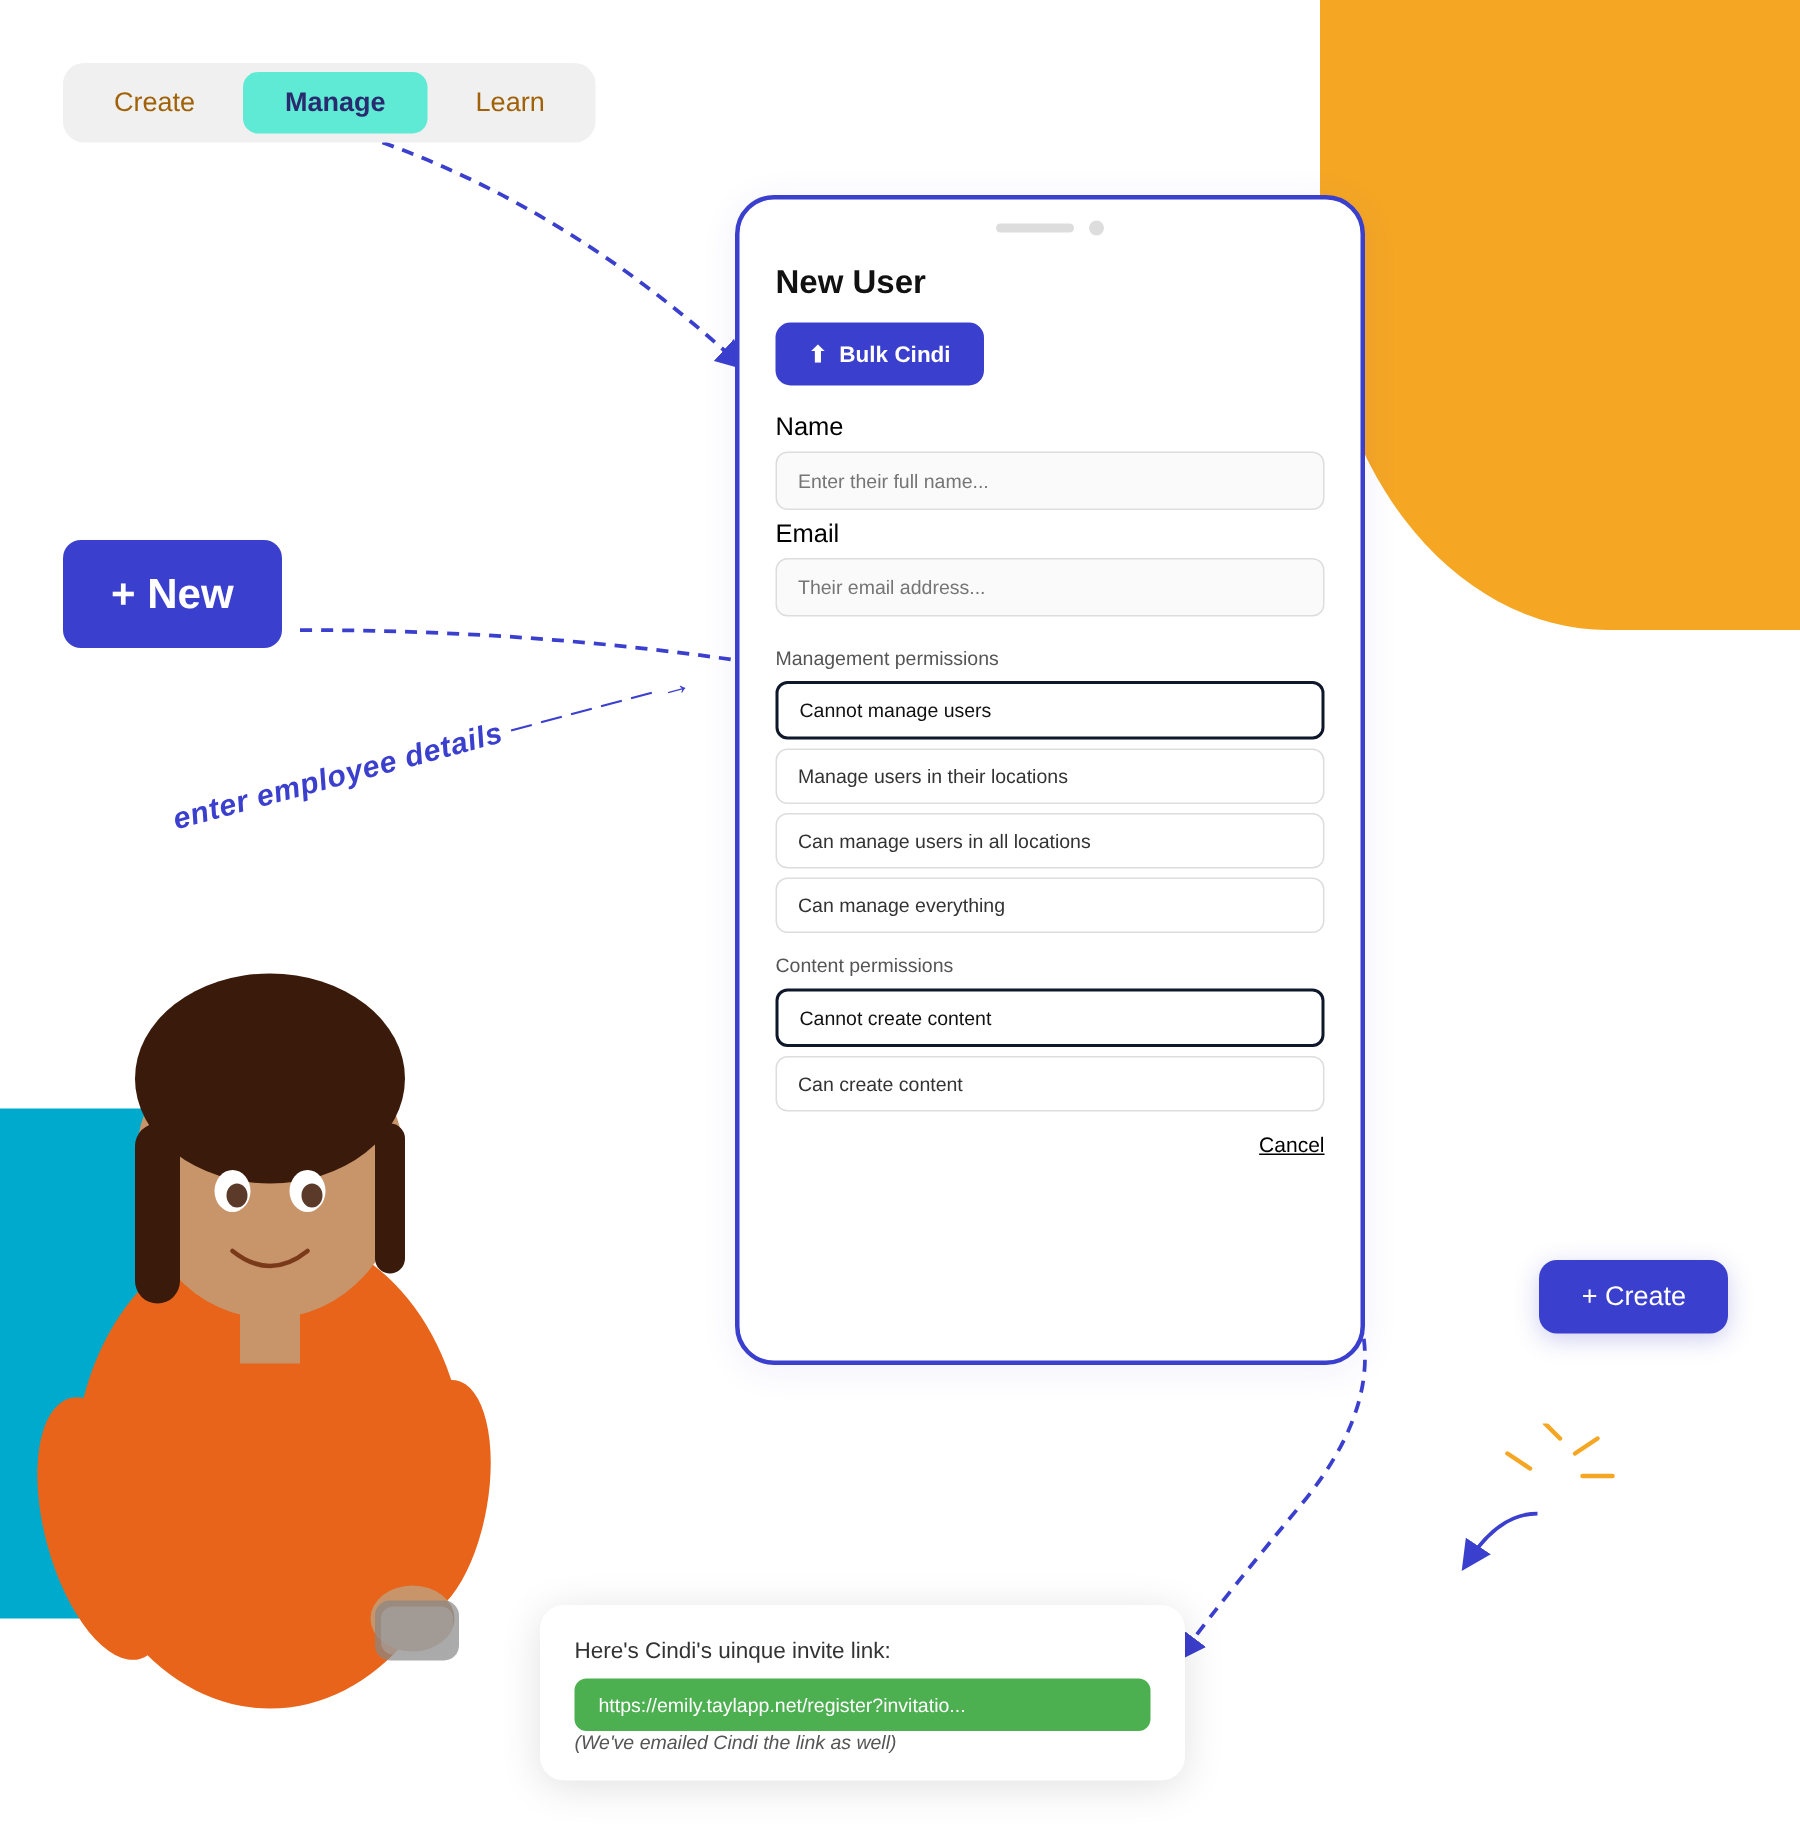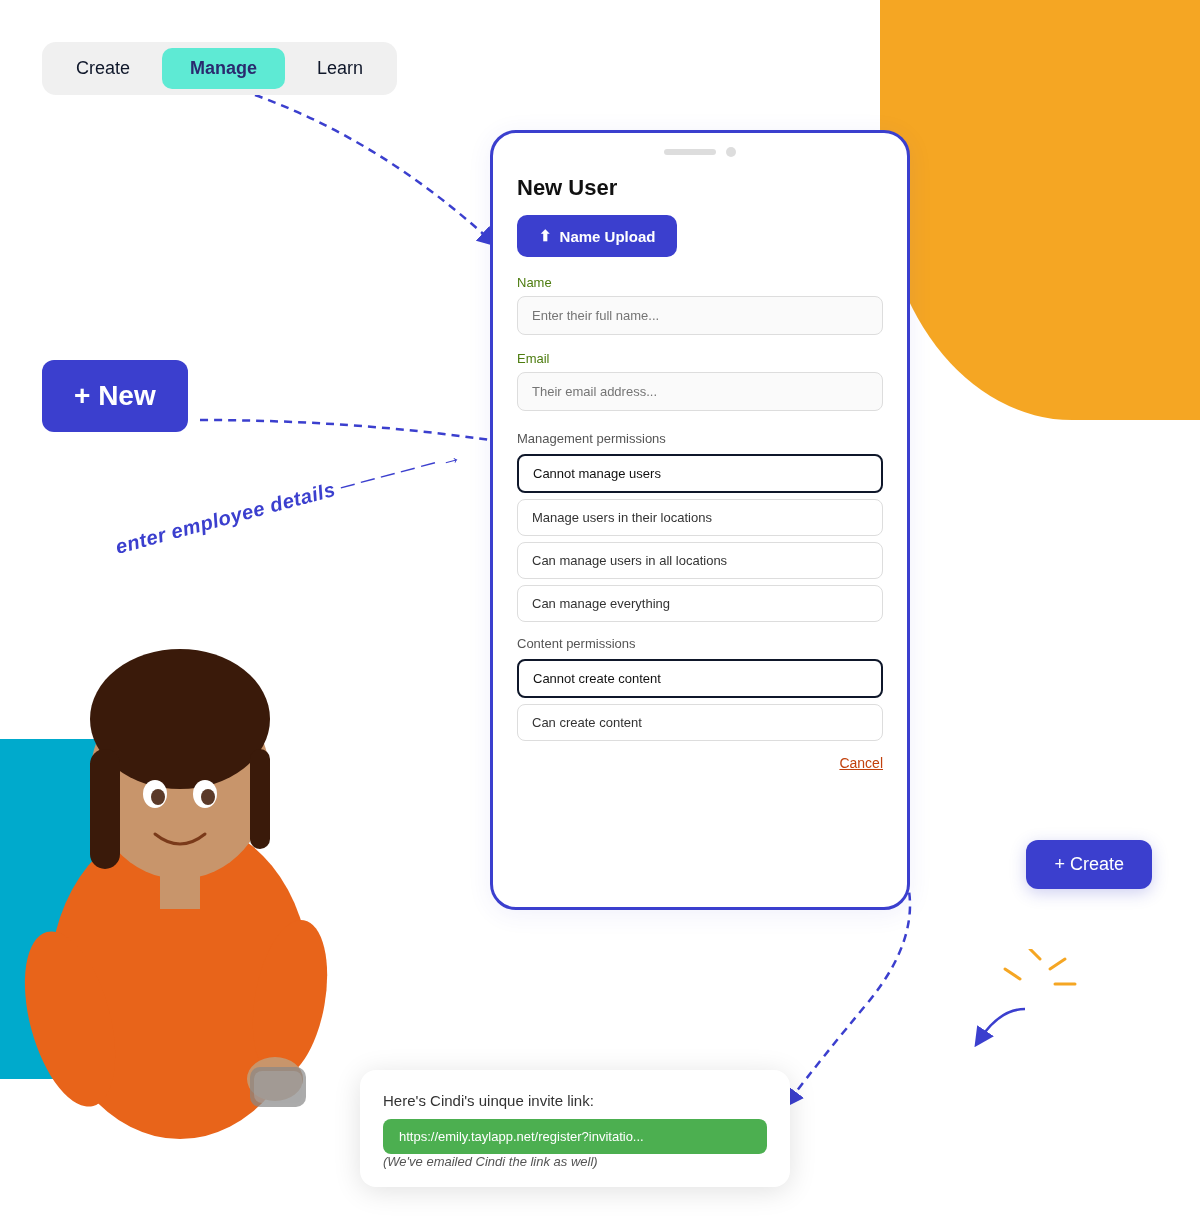--- a/index.html
+++ b/index.html
@@ -44,21 +44,21 @@
       border-radius: 14px;
       padding: 6px;
       gap: 4px;
       z-index: 10;
     }
     .tab-item {
       padding: 10px 28px;
       border-radius: 10px;
       font-size: 18px;
       font-weight: 500;
-      color: #0f172a;
+      color: #a16207;
       cursor: pointer;
     }
     .tab-item.active {
       background: #5eead4;
       color: #2a2a6e;
       font-weight: 700;
     }
 
     
     .new-button {
@@ -157,24 +157,23 @@
       font-size: 15px;
       font-weight: 600;
       cursor: pointer;
       display: flex;
       align-items: center;
       gap: 8px;
       margin-bottom: 18px;
     }
 
     .form-label {
-      font-size: 13px;
-      color: #4d7c0f;
+      font-size: 17px;
+      color: #000000;
       margin-bottom: 6px;
-      margin-top: 10px;
     }
     .form-input {
       width: 100%;
       border: 1.5px solid #ddd;
       border-radius: 8px;
       padding: 11px 14px;
       font-size: 13px;
       color: #aaa;
       background: #fafafa;
       margin-bottom: 6px;
@@ -208,21 +207,21 @@
 
     .phone-actions {
       display: flex;
       align-items: center;
       justify-content: flex-end;
       gap: 20px;
       margin-top: 14px;
     }
     .cancel-link {
       font-size: 14px;
-      color: #c2410c;
+      color: #000000;
       text-decoration: underline;
       cursor: pointer;
       margin-left: 12px;
     }
     .create-btn {
       background: #3B3FCE;
       color: white;
       border: none;
       border-radius: 12px;
       padding: 14px 28px;
@@ -344,21 +343,21 @@
 
 <div class="phone-mockup">
   <div class="phone-notch-bar">
     <div class="phone-speaker"></div>
     <div class="phone-camera"></div>
   </div>
   <div class="phone-content">
     <div class="phone-title">New User</div>
     <button class="bulk-upload-btn">
       <span>⬆</span>
-      <span>Name Upload</span>
+      <span>Bulk Cindi</span>
     </button>
 
     <div class="form-label">Name</div>
     <input class="form-input" type="text" placeholder="Enter their full name..." style="">
 
     <div class="form-label">Email</div>
     <input class="form-input" type="email" placeholder="Their email address..." style="">
 
     <div class="section-label">Management permissions</div>
     <button class="permission-option selected">

